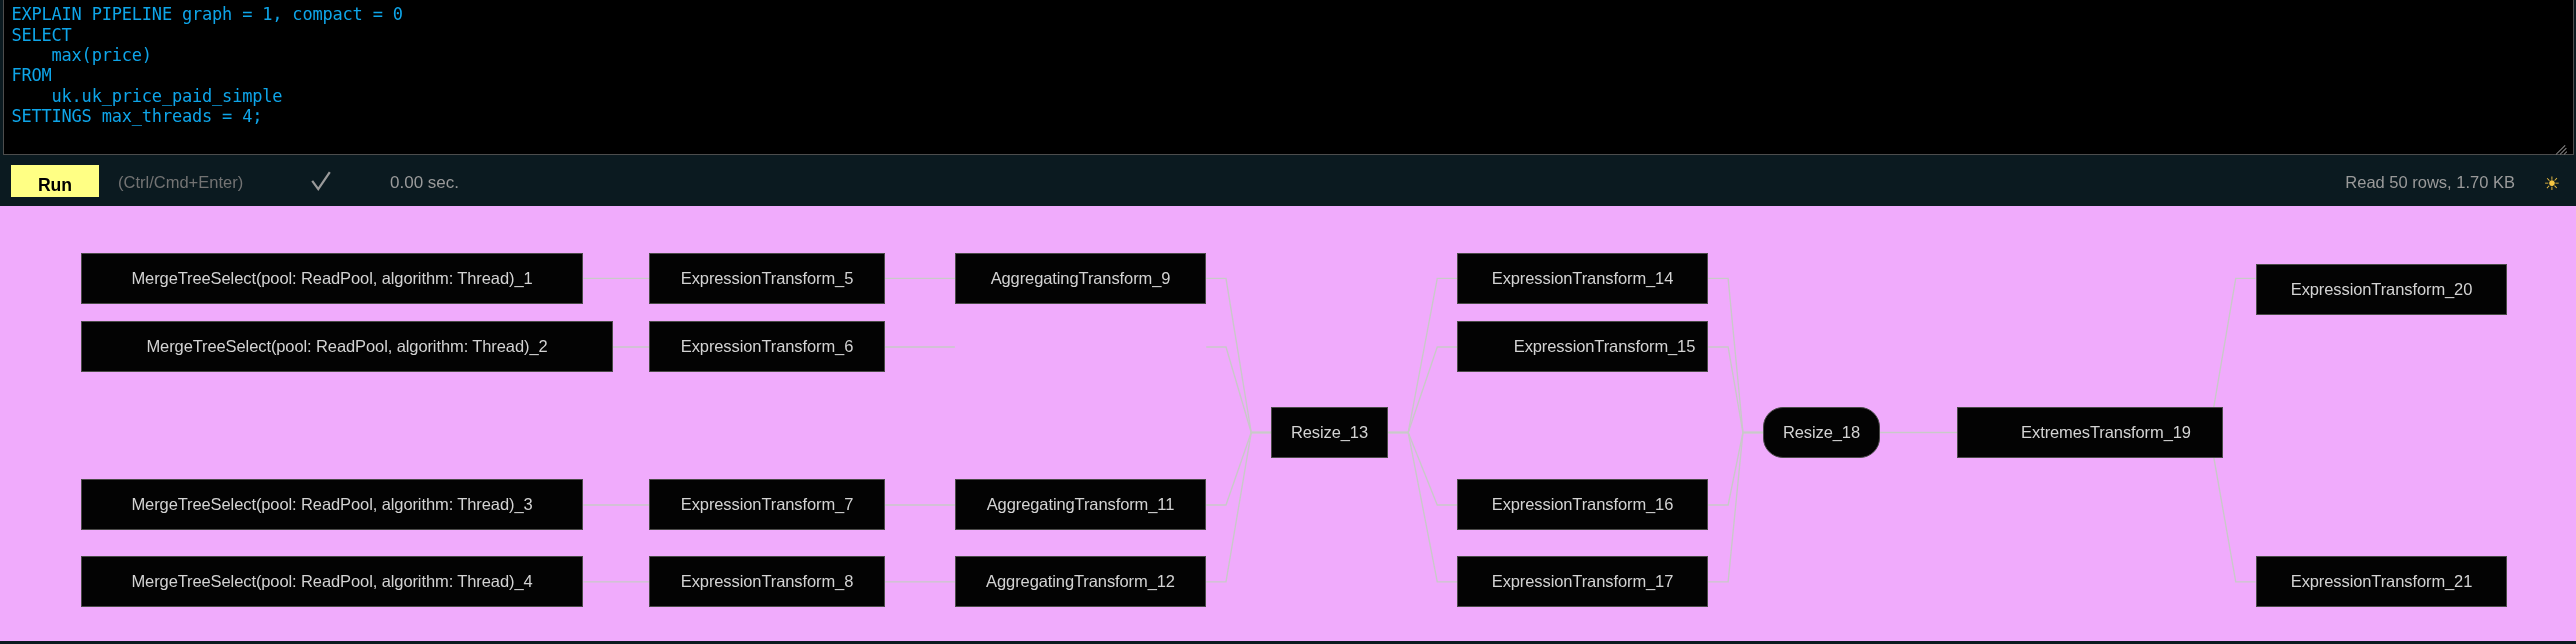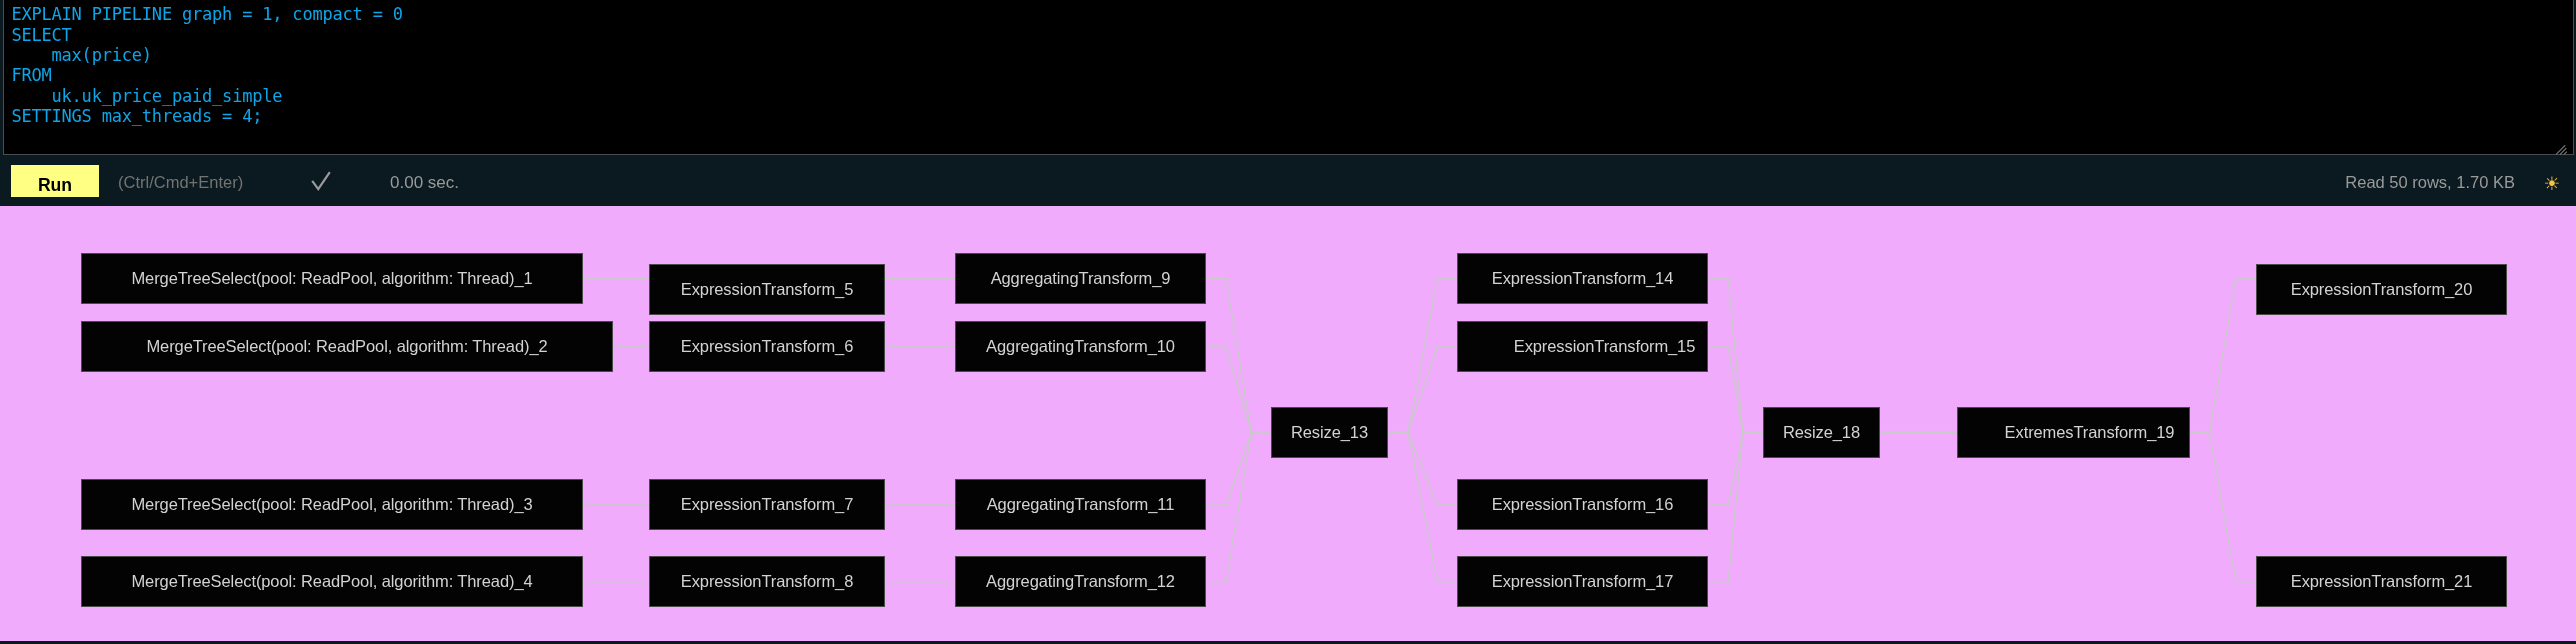--- a/index.html
+++ b/index.html
@@ -219,38 +219,35 @@
       </div>
       <div class="node" style="left: 81px; top: 115px; width: 532px; height: 51px;">
         <span>MergeTreeSelect(pool: ReadPool, algorithm: Thread)_2</span>
       </div>
       <div class="node" style="left: 81px; top: 273px; width: 502px; height: 51px;">
         <span>MergeTreeSelect(pool: ReadPool, algorithm: Thread)_3</span>
       </div>
       <div class="node" style="left: 81px; top: 350px; width: 502px; height: 51px;">
         <span>MergeTreeSelect(pool: ReadPool, algorithm: Thread)_4</span>
       </div>
-      <div class="node" style="left: 649px; top: 47px; width: 236px; height: 51px; margin-top: 11px;">
+      <div class="node" style="left: 649px; top: 47px; width: 236px; height: 51px;">
         <span>ExpressionTransform_5</span>
       </div>
       <div class="node" style="left: 649px; top: 115px; width: 236px; height: 51px;">
         <span>ExpressionTransform_6</span>
       </div>
       <div class="node" style="left: 649px; top: 273px; width: 236px; height: 51px;">
         <span>ExpressionTransform_7</span>
       </div>
       <div class="node" style="left: 649px; top: 350px; width: 236px; height: 51px;">
         <span>ExpressionTransform_8</span>
       </div>
       <div class="node" style="left: 955px; top: 47px; width: 251px; height: 51px;">
         <span>AggregatingTransform_9</span>
       </div>
-      <div class="node" style="left: 955px; top: 115px; width: 251px; height: 51px;">
-        <span>AggregatingTransform_10</span>
-      </div>
       <div class="node" style="left: 955px; top: 273px; width: 251px; height: 51px;">
         <span>AggregatingTransform_11</span>
       </div>
       <div class="node" style="left: 955px; top: 350px; width: 251px; height: 51px;">
         <span>AggregatingTransform_12</span>
       </div>
       <div class="node" style="left: 1271px; top: 201px; width: 117px; height: 51px;">
         <span>Resize_13</span>
       </div>
       <div class="node" style="left: 1457px; top: 47px; width: 251px; height: 51px;">
@@ -258,24 +255,24 @@
       </div>
       <div class="node" style="left: 1457px; top: 115px; width: 251px; height: 51px; padding-left: 44px;">
         <span>ExpressionTransform_15</span>
       </div>
       <div class="node" style="left: 1457px; top: 273px; width: 251px; height: 51px;">
         <span>ExpressionTransform_16</span>
       </div>
       <div class="node" style="left: 1457px; top: 350px; width: 251px; height: 51px;">
         <span>ExpressionTransform_17</span>
       </div>
-      <div class="node" style="left: 1763px; top: 201px; width: 117px; height: 51px;">
+      <div class="node" style="left: 1763px; top: 201px; width: 117px; height: 51px; border-radius: 20px;">
         <span>Resize_18</span>
       </div>
-      <div class="node" style="left: 1957px; top: 201px; width: 233px; height: 51px; padding-left: 32px;">
+      <div class="node" style="left: 1957px; top: 201px; width: 266px; height: 51px; padding-left: 32px;">
         <span>ExtremesTransform_19</span>
       </div>
       <div class="node" style="left: 2256px; top: 47px; width: 251px; height: 51px; margin-top: 11px;">
         <span>ExpressionTransform_20</span>
       </div>
       <div class="node" style="left: 2256px; top: 350px; width: 251px; height: 51px;">
         <span>ExpressionTransform_21</span>
       </div>
     </div>
 

